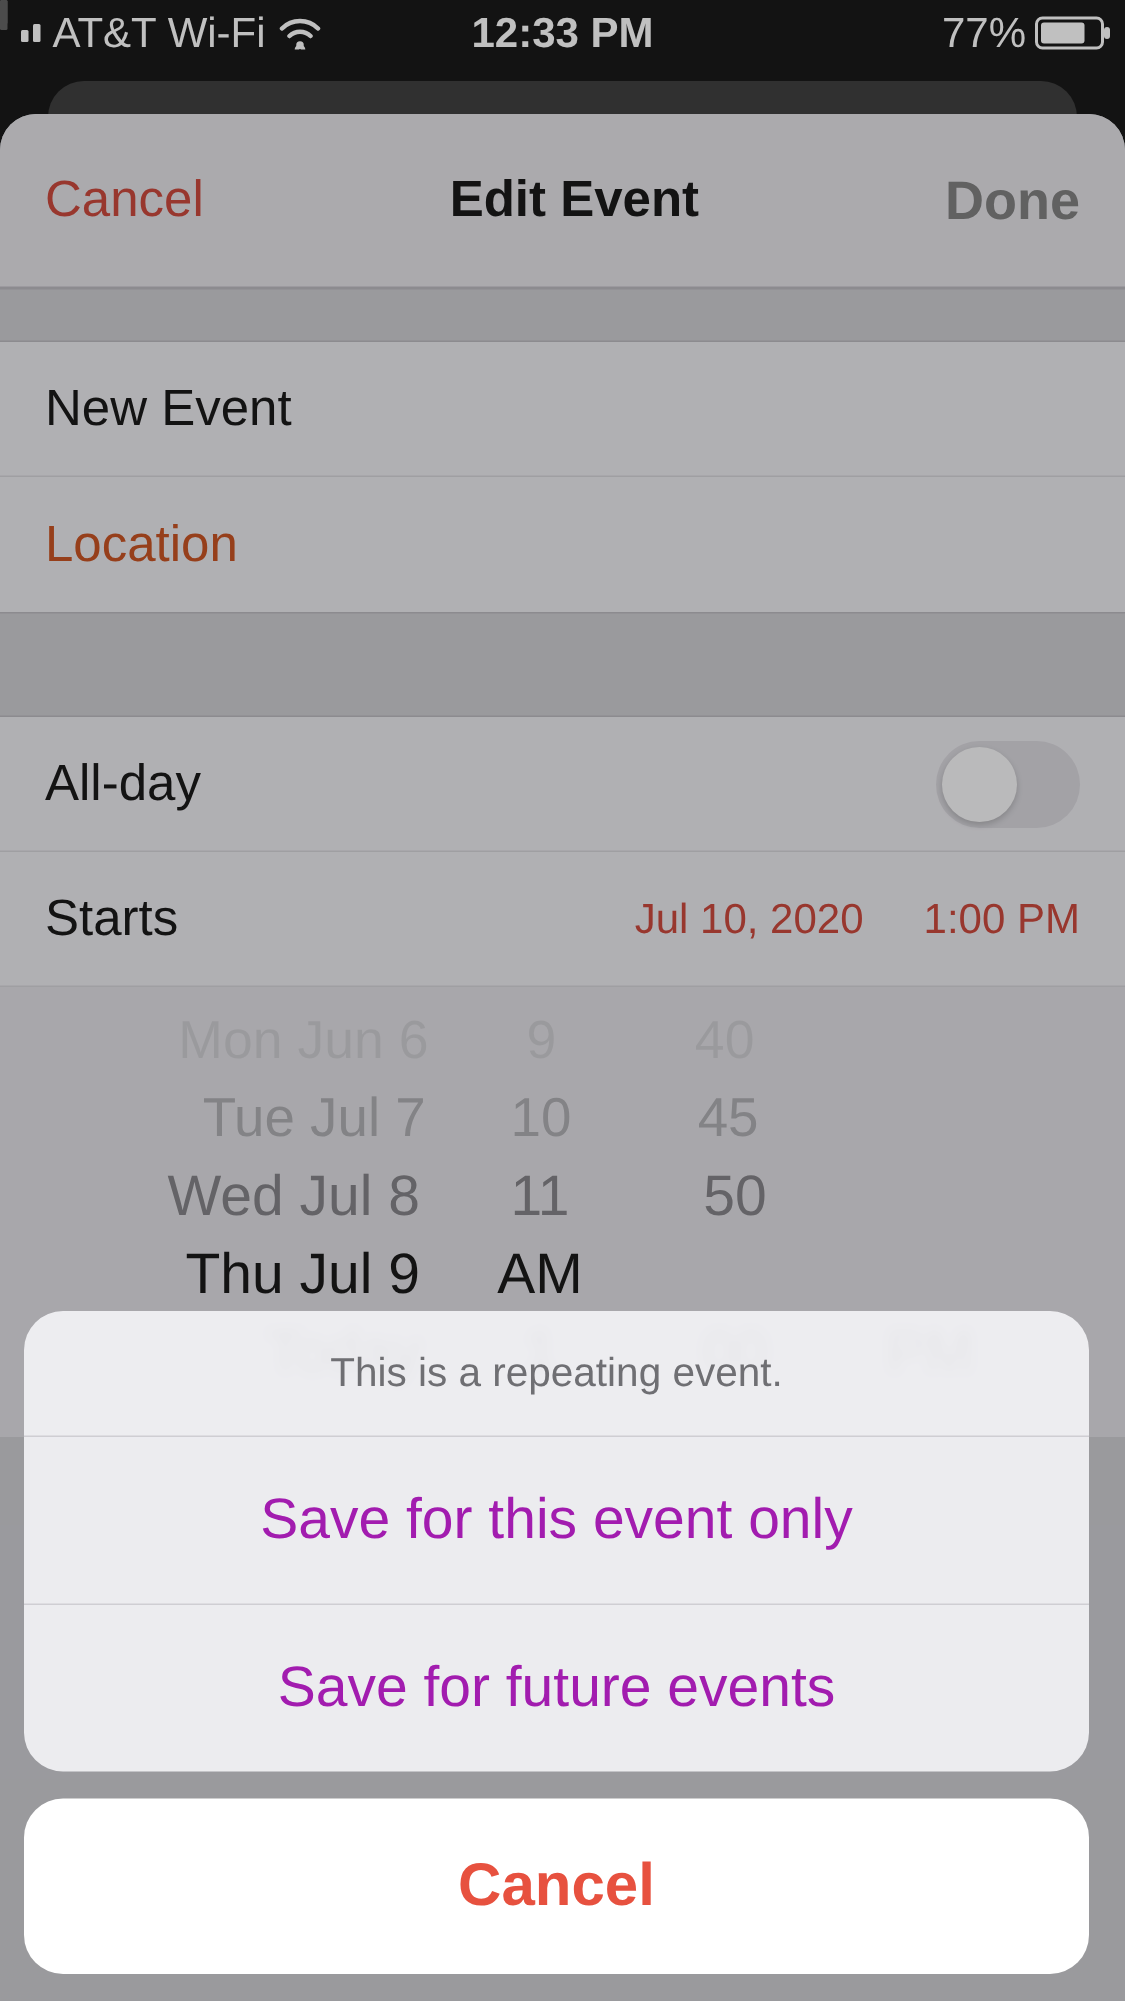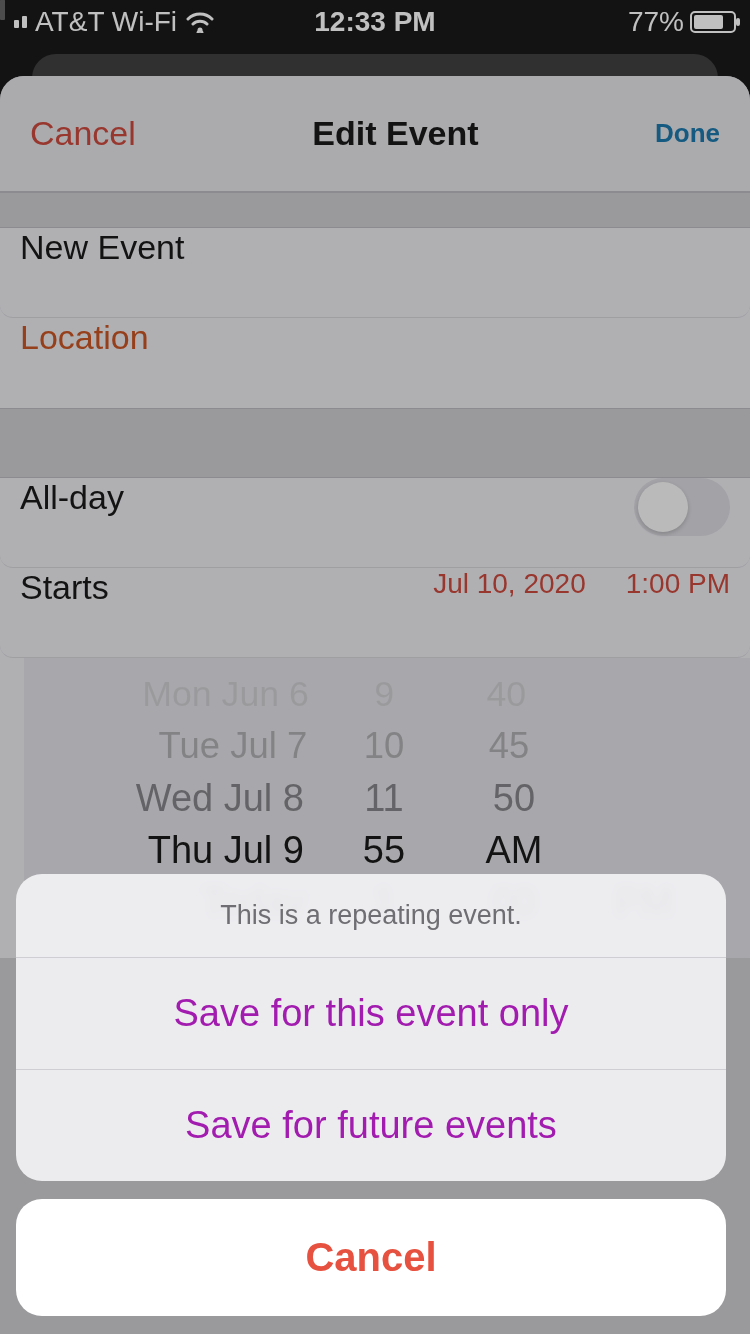--- a/index.html
+++ b/index.html
@@ -56,39 +56,38 @@
     height: 116px;
     background: #e0dfe4;
     border-bottom: 1px solid #b3b2b7;
     display: flex;
     align-items: center;
     justify-content: space-between;
     padding: 0 30px;
   }
   .nav-cancel { color: #c53528; font-size: 34px; }
   .nav-title  { color: #000; font-size: 34px; font-weight: 600; }
-  .nav-done   { color: #0369a1; font-size: 26px; font-weight: 600; }
+  .nav-done   { color: #737373; font-size: 36px; font-weight: 600; }
 
   .section-gap {
     height: 36px;
     background: #c7c7cc;
     border-top: 1px solid #b3b2b7;
     border-bottom: 1px solid #b3b2b7;
   }
 
   .form-group { background: #e8e7ec; }
   .row {
     min-height: 90px;
-    padding: 0 20px;
+    padding: 0 30px;
     display: flex;
-    align-items: flex-start;
+    align-items: center;
     font-size: 34px;
     color: #000;
     border-bottom: 1px solid #cfced3;
-    border-radius: 13px;
   }
   .row:last-child { border-bottom: none; }
   .row.placeholder { color: #c2410c; }
   .row .left-label { flex: 1; }
   .row .right-values { display: flex; gap: 40px; color: #c53528; font-size: 28px; }
 
   .toggle {
     width: 96px; height: 58px;
     background: #d4d3d9;
     border-radius: 29px;
@@ -101,21 +100,20 @@
     background: #f7f7f8;
     border-radius: 50%;
     box-shadow: 0 2px 4px rgba(0,0,0,0.2);
   }
 
   
   .picker {
     background: #dcdbe0;
     padding: 10px 30px 30px;
     font-size: 38px;
-    margin-left: 24px;
   }
   .picker-row {
     display: grid;
     grid-template-columns: 260px 120px 120px 120px;
     gap: 10px;
     text-align: center;
     height: 52px;
     line-height: 52px;
     color: #434247;
   }
@@ -253,21 +251,20 @@
         <span></span>
       </div>
       <div class="picker-row near">
         <span class="c1">Wed Jul 8</span>
         <span>11</span>
         <span>50</span>
         <span></span>
       </div>
       <div class="picker-row focus">
         <span class="c1">Thu Jul 9</span>
-        <span>55</span>
         <span>AM</span>
       </div>
       <div class="picker-row below">
         <span class="c1">Today</span>
         <span>1</span>
         <span>00</span>
         <span>PM</span>
       </div>
     </div>
   </div>

